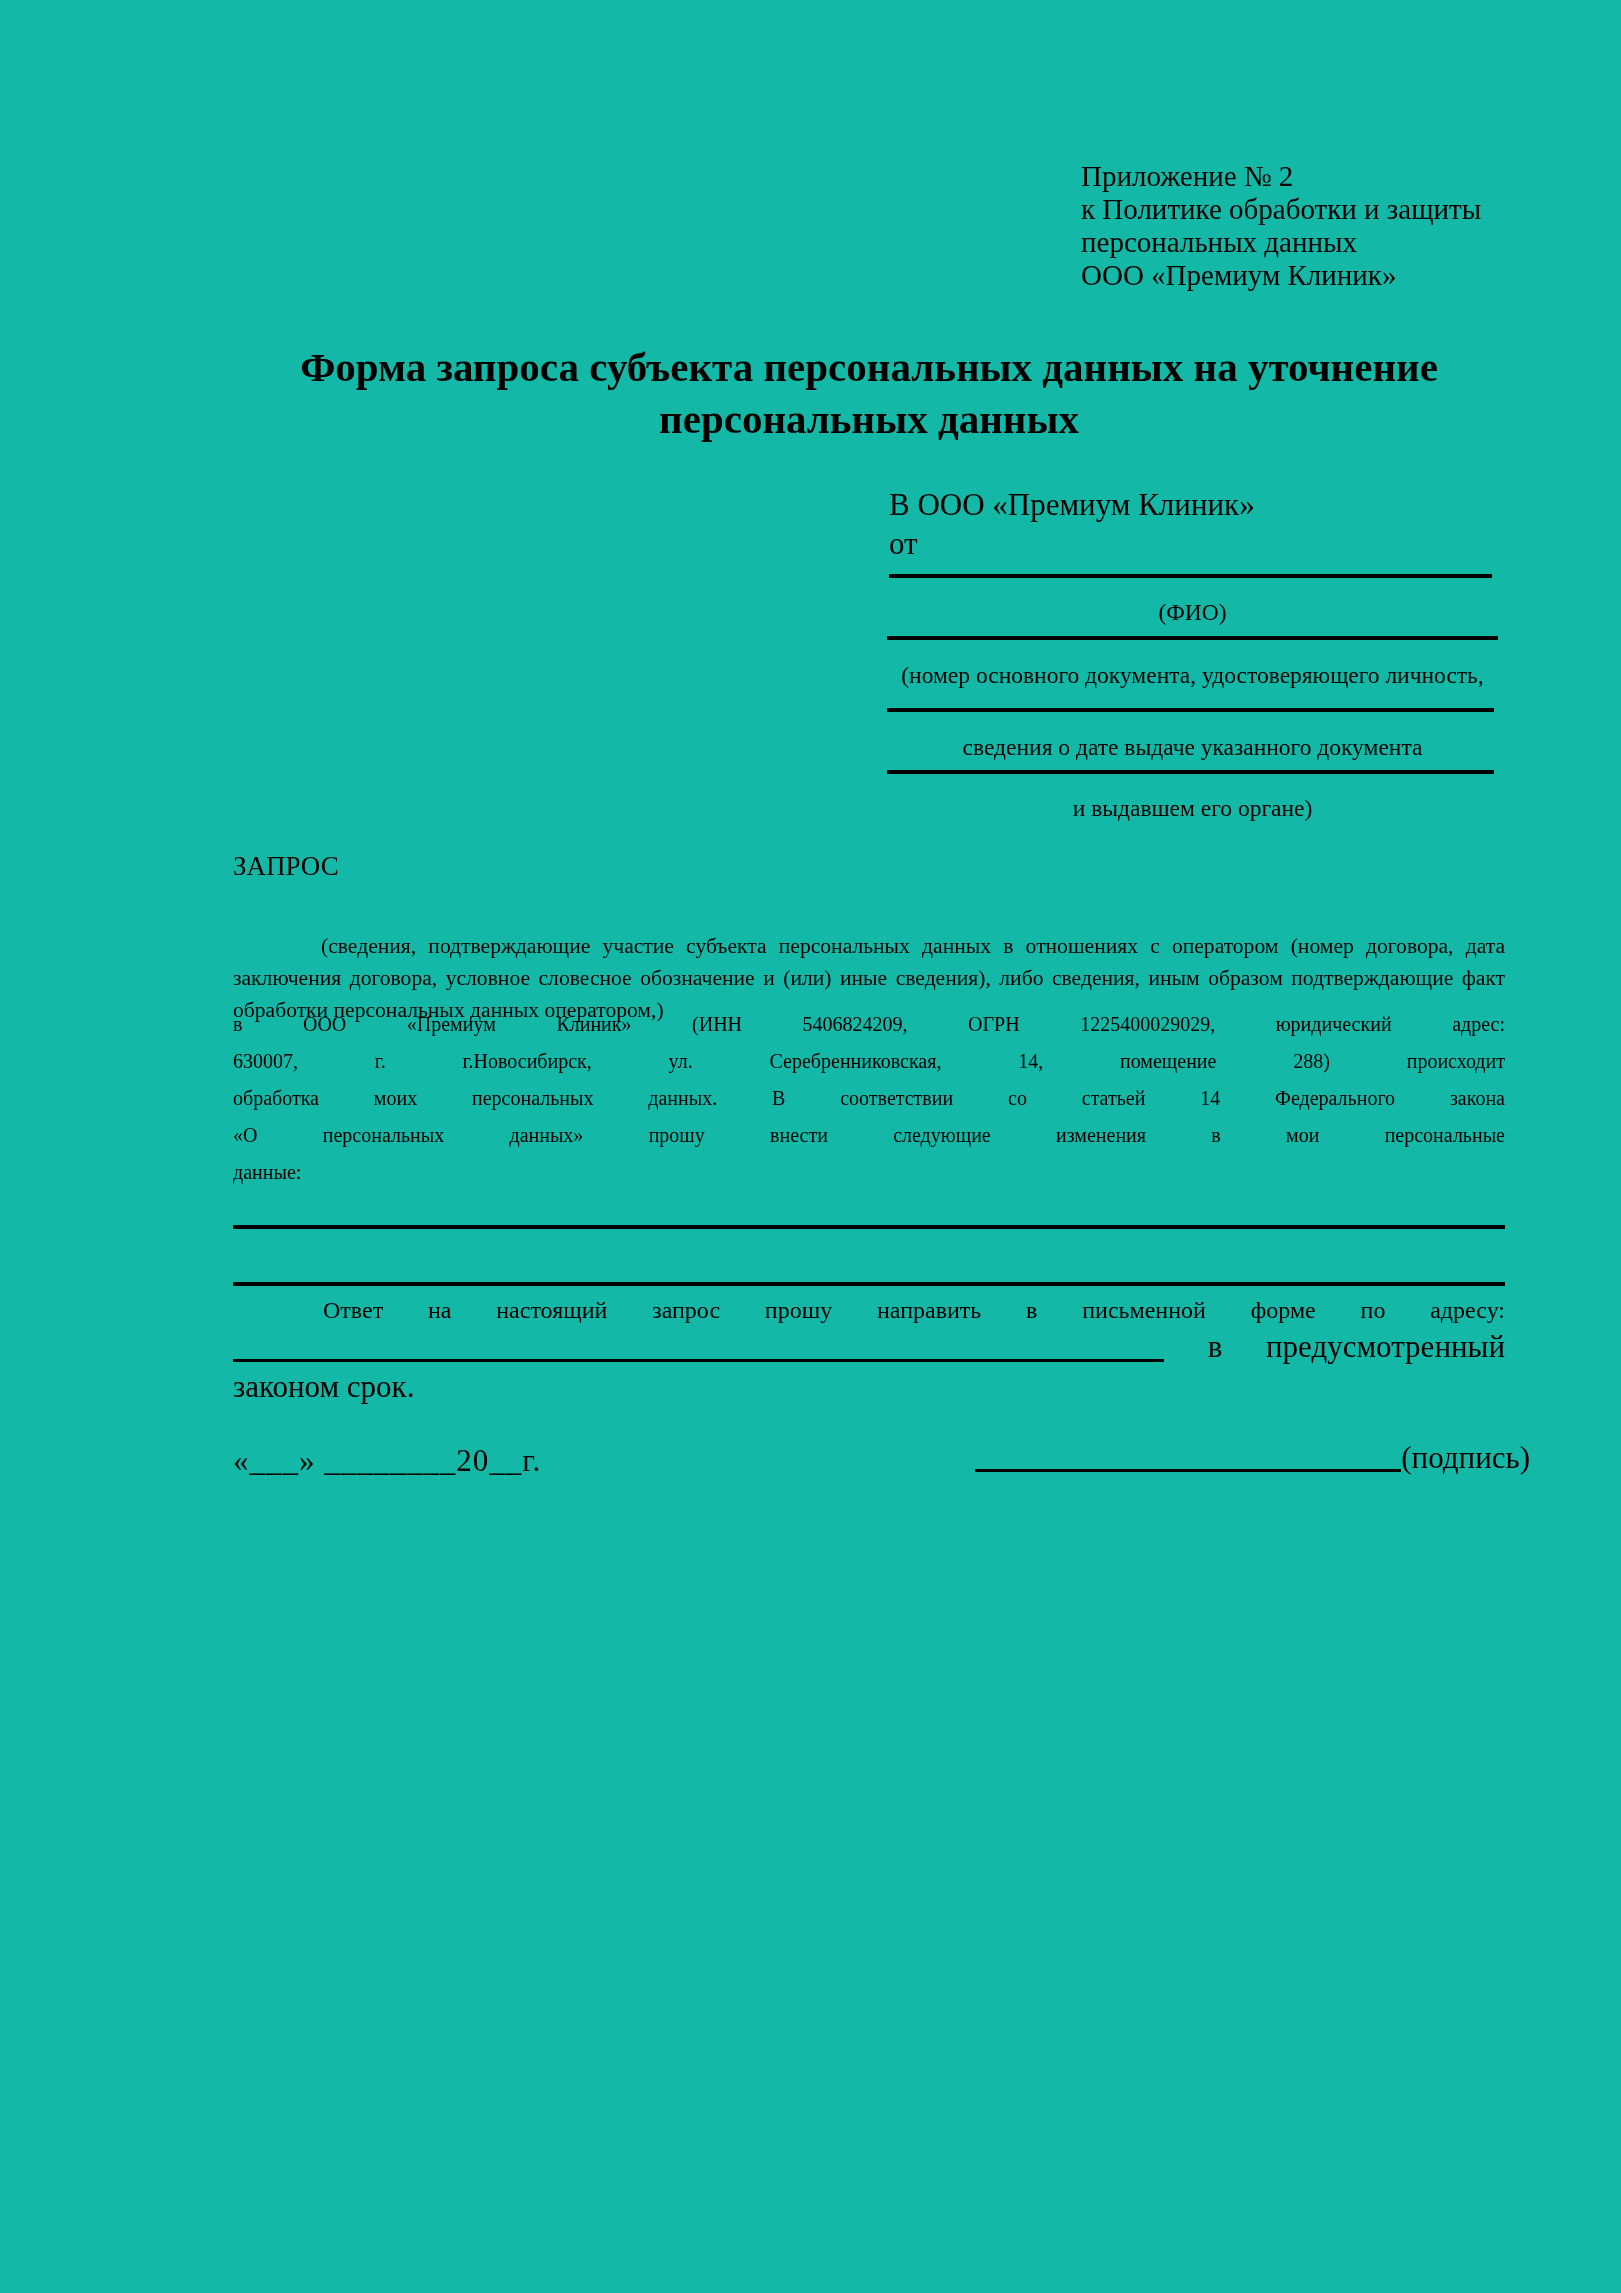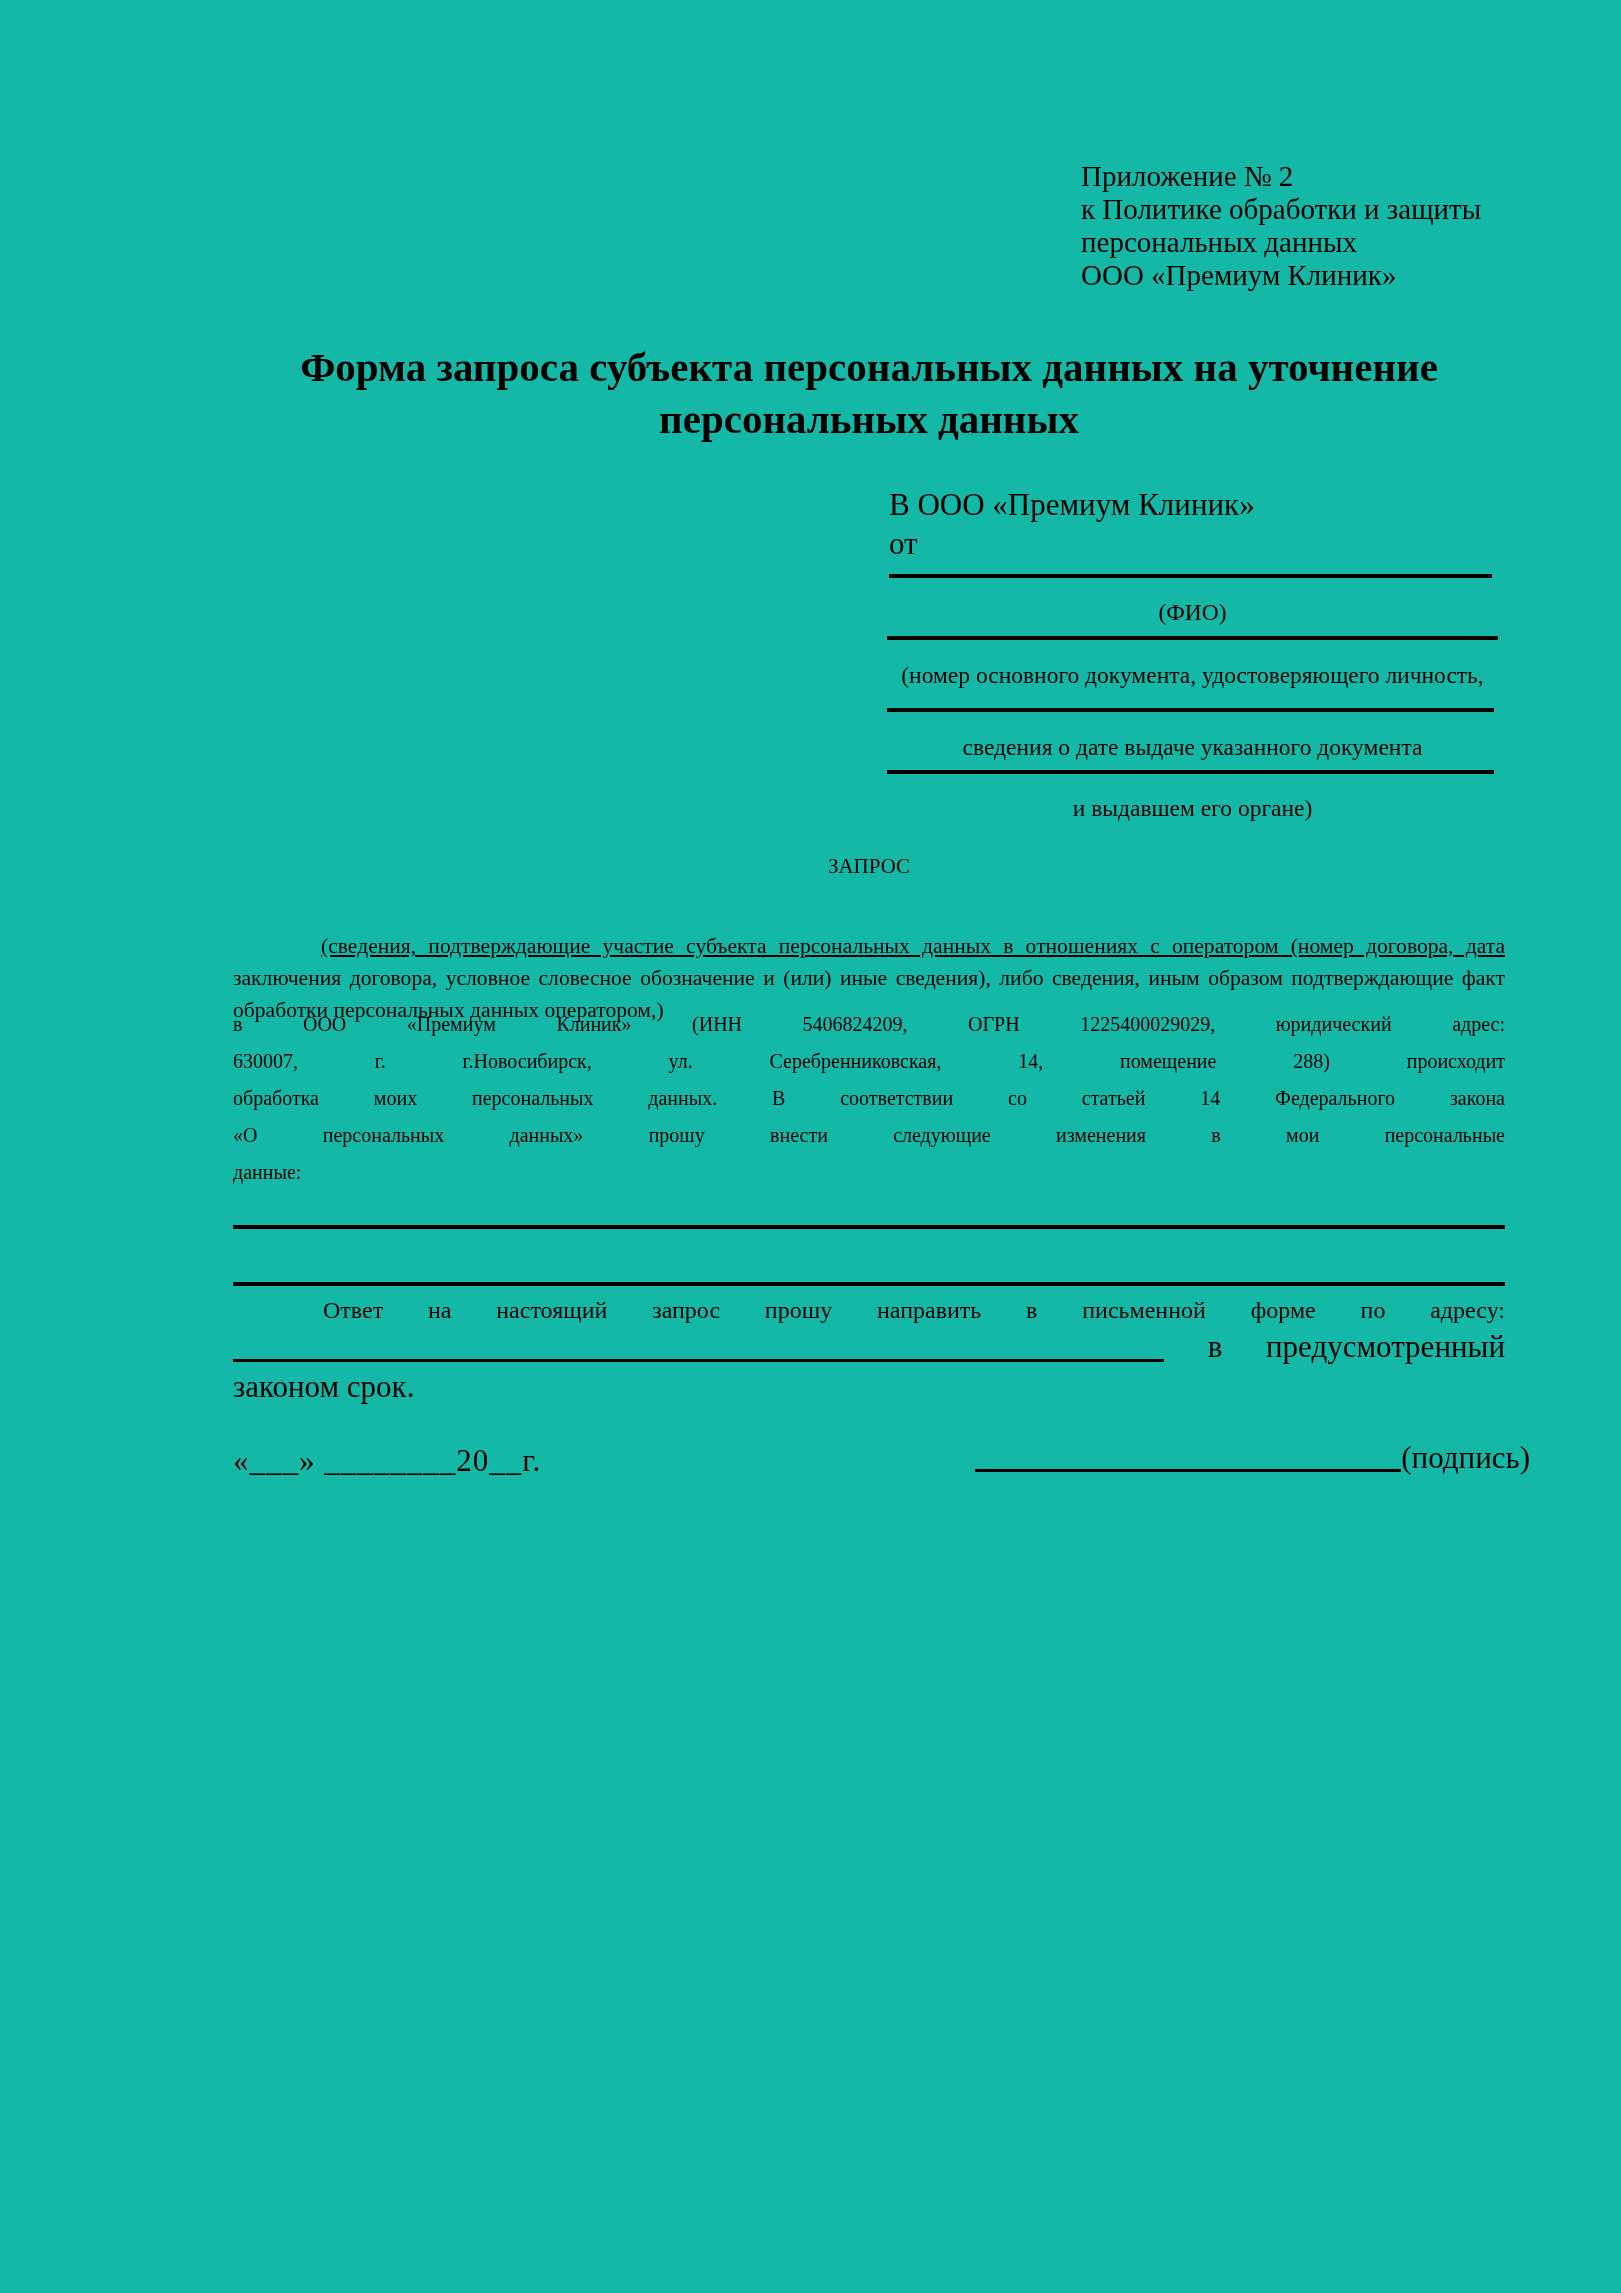--- a/index.html
+++ b/index.html
@@ -30,38 +30,38 @@
   .from  { left: 889px; top: 525px; font-size: 31px; line-height: 37px; }
 
   .u-line { position: absolute; height: 3.9px; background: #000; }
   .f-cap  {
     position: absolute; left: 887px; width: 611px;
     text-align: center; font-size: 23.5px; line-height: 29px; margin-top: 18px;
   }
 
   .zapros {
     left: 233px; top: 846px; width: 1272px;
-    text-align: center; font-size: 21px; line-height: 41px;
+    text-align: left; font-size: 27px; line-height: 41px;
   }
 
   
   .intro-row {
     left: 233px; top: 888px; width: 1272px; height: 43px;
     display: flex; padding-left: 90px; box-sizing: border-box;
   }
   .intro-row .txt { font-size: 31px; line-height: 43px; white-space: nowrap; }
   .intro-row .fill {
     flex: 1; height: 0; align-self: flex-end;
     border-bottom: 3.9px solid #000; margin: 0 0 5.9px 9.8px;
   }
 
   
   .footnote { left: 233px; top: 930px; width: 1272px; font-size: 21.6px; line-height: 32px; }
   .footnote .jl { text-align: justify; text-align-last: justify; }
-  .footnote .first { padding-left: 88px; text-decoration: underline; }
+  .footnote .first { padding-left: 88px; }
 
   
   .body-par { left: 233px; top: 1006px; width: 1272px; font-size: 20px; line-height: 37px; }
   .body-par .jl { text-align: justify; text-align-last: justify; }
 
   
   .reply1 {
     left: 233px; top: 1292px; width: 1272px;
     font-size: 24px; line-height: 37px; text-indent: 90px;
     text-align: justify; text-align-last: justify;

